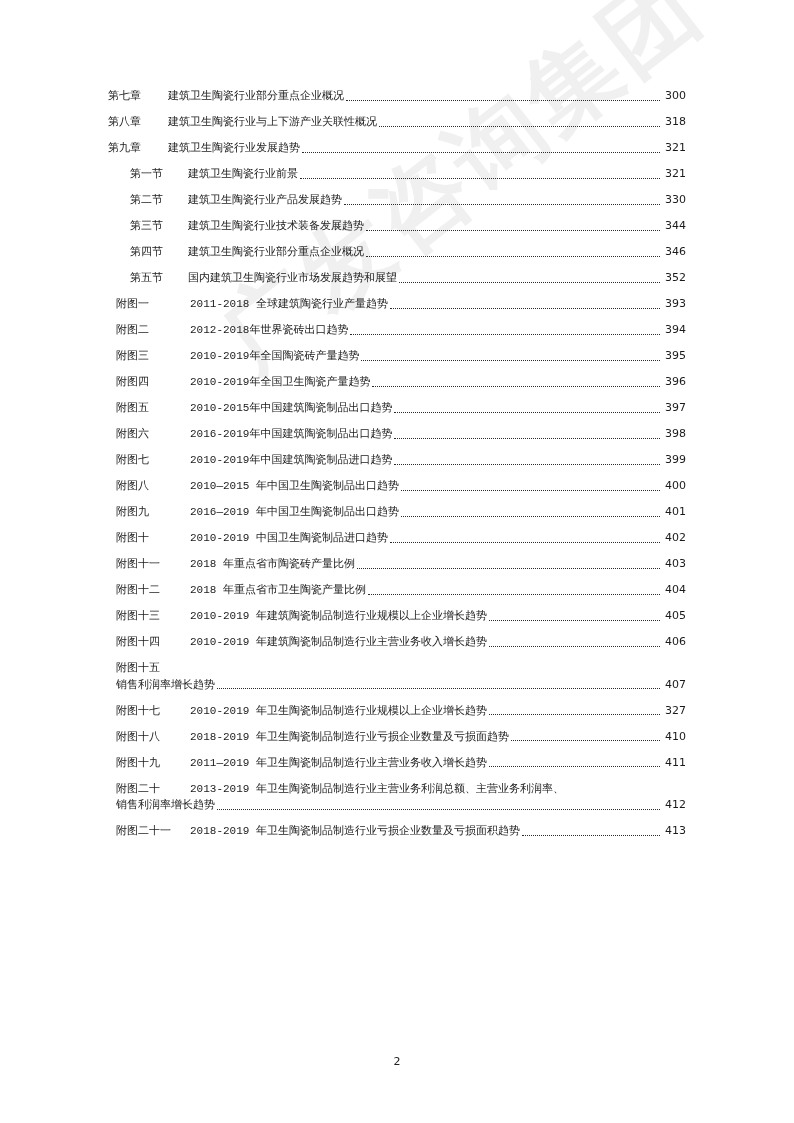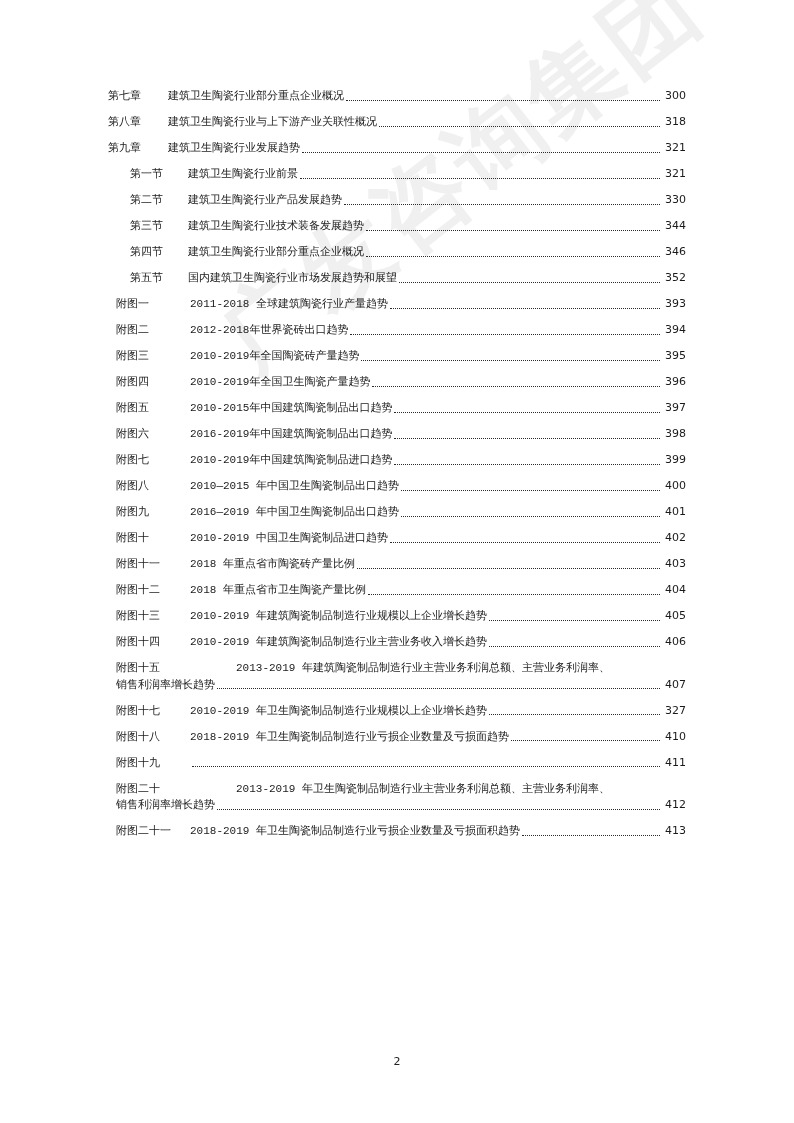--- a/index.html
+++ b/index.html
@@ -86,21 +86,20 @@
   .gap-section-label { display: inline-block; min-width: 58px; }
   .gap-fig-label     { display: inline-block; min-width: 74px; }
 
   
   .toc-row.wrap {
     display: block;
   }
   .toc-row.wrap .line1 {
     display: flex;
     align-items: flex-end;
-    gap: 46px;
   }
   .toc-row.wrap .line2 {
     display: flex;
     align-items: flex-end;
     padding-left: 0px;
   }
   .footer {
     position: absolute;
     left: 0;
     right: 0;
@@ -271,21 +270,20 @@
     <div class="toc-row lvl-fig">
       <span class="lead gap-fig-label">附图十四</span>
       <span class="title">2010-2019 年建筑陶瓷制品制造行业主营业务收入增长趋势</span>
       <span class="dots"></span>
       <span class="page-no">406</span>
     </div>
 
     <div class="toc-row wrap lvl-fig">
       <div class="line1">
         <span class="lead gap-fig-label">附图十五</span>
-        <span class="title">2013-2019 年建筑陶瓷制品制造行业主营业务利润总额、主营业务利润率、</span>
       </div>
       <div class="line2">
         <span class="title">销售利润率增长趋势</span>
         <span class="dots"></span>
         <span class="page-no">407</span>
       </div>
     </div>
 
 
     <div class="toc-row lvl-fig">
@@ -297,20 +295,21 @@
 
     <div class="toc-row lvl-fig">
       <span class="lead gap-fig-label">附图十八</span>
       <span class="title">2018-2019 年卫生陶瓷制品制造行业亏损企业数量及亏损面趋势</span>
       <span class="dots"></span>
       <span class="page-no">410</span>
     </div>
 
     <div class="toc-row lvl-fig">
       <span class="lead gap-fig-label">附图十九</span>
+      <span class="title">2011—2019 年卫生陶瓷制品制造行业主营业务收入增长趋势</span>
       <span class="dots"></span>
       <span class="page-no">411</span>
     </div>
 
     <div class="toc-row wrap lvl-fig">
       <div class="line1">
         <span class="lead gap-fig-label">附图二十</span>
         <span class="title">2013-2019 年卫生陶瓷制品制造行业主营业务利润总额、主营业务利润率、</span>
       </div>
       <div class="line2">

